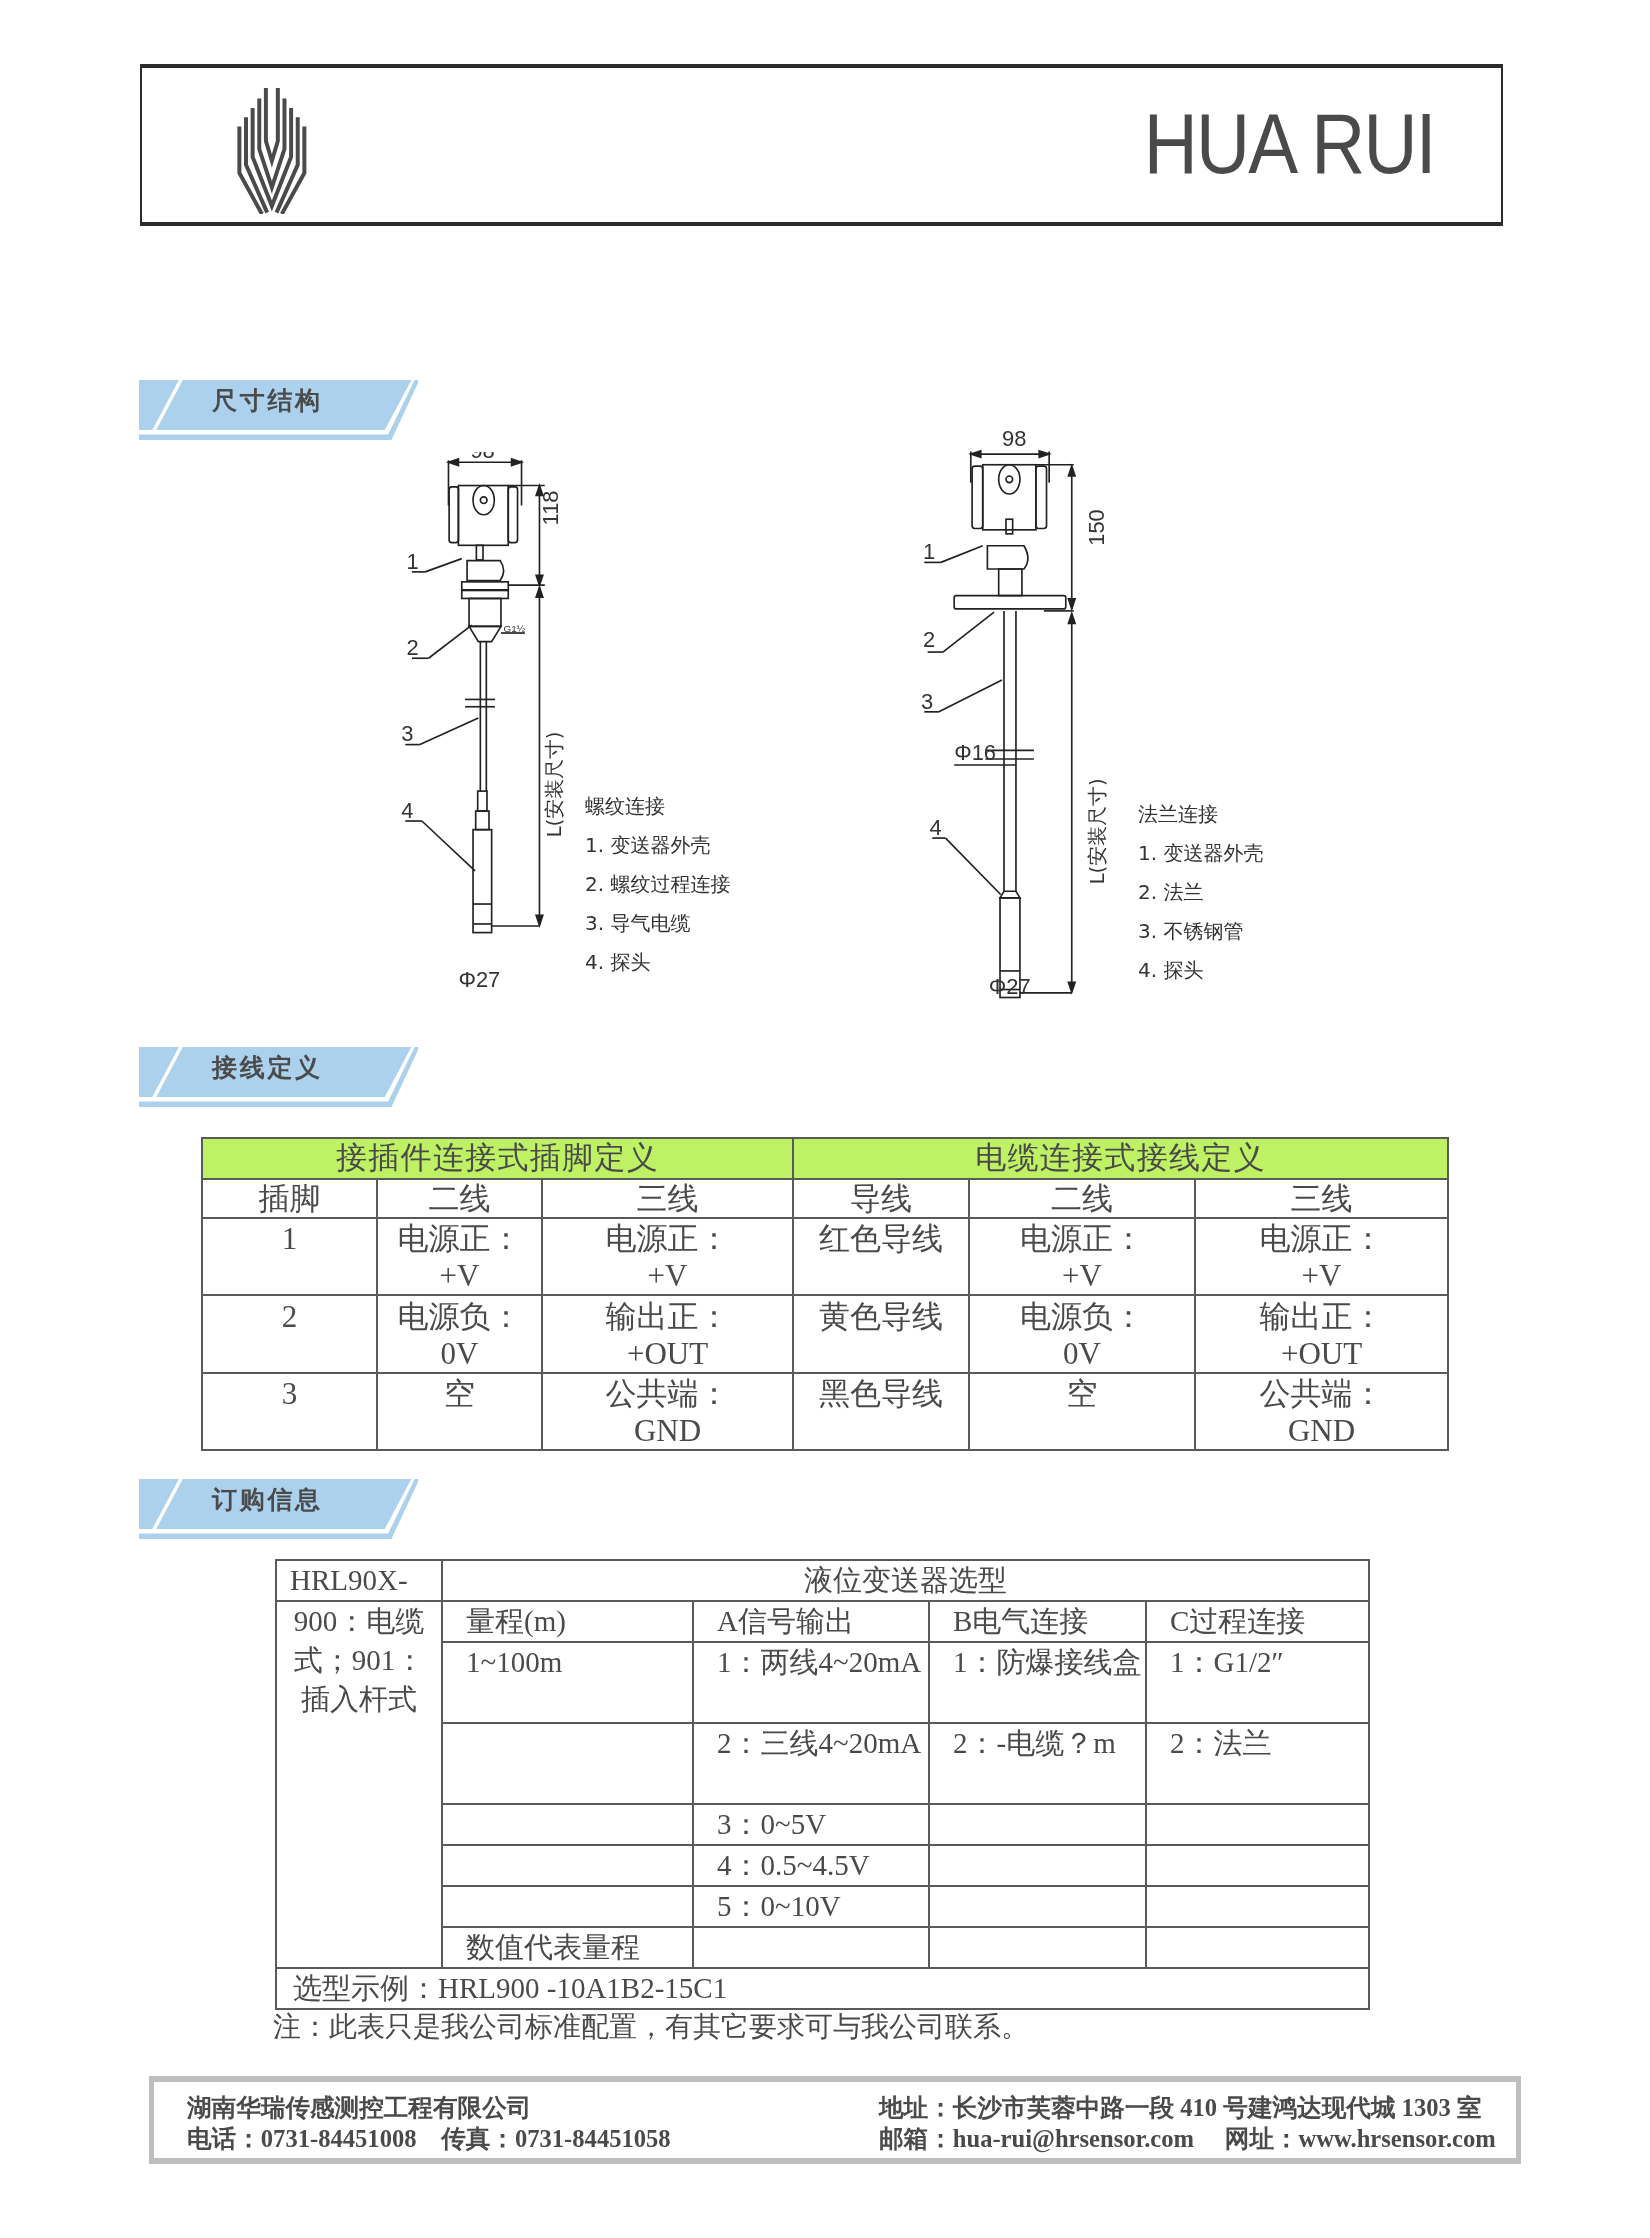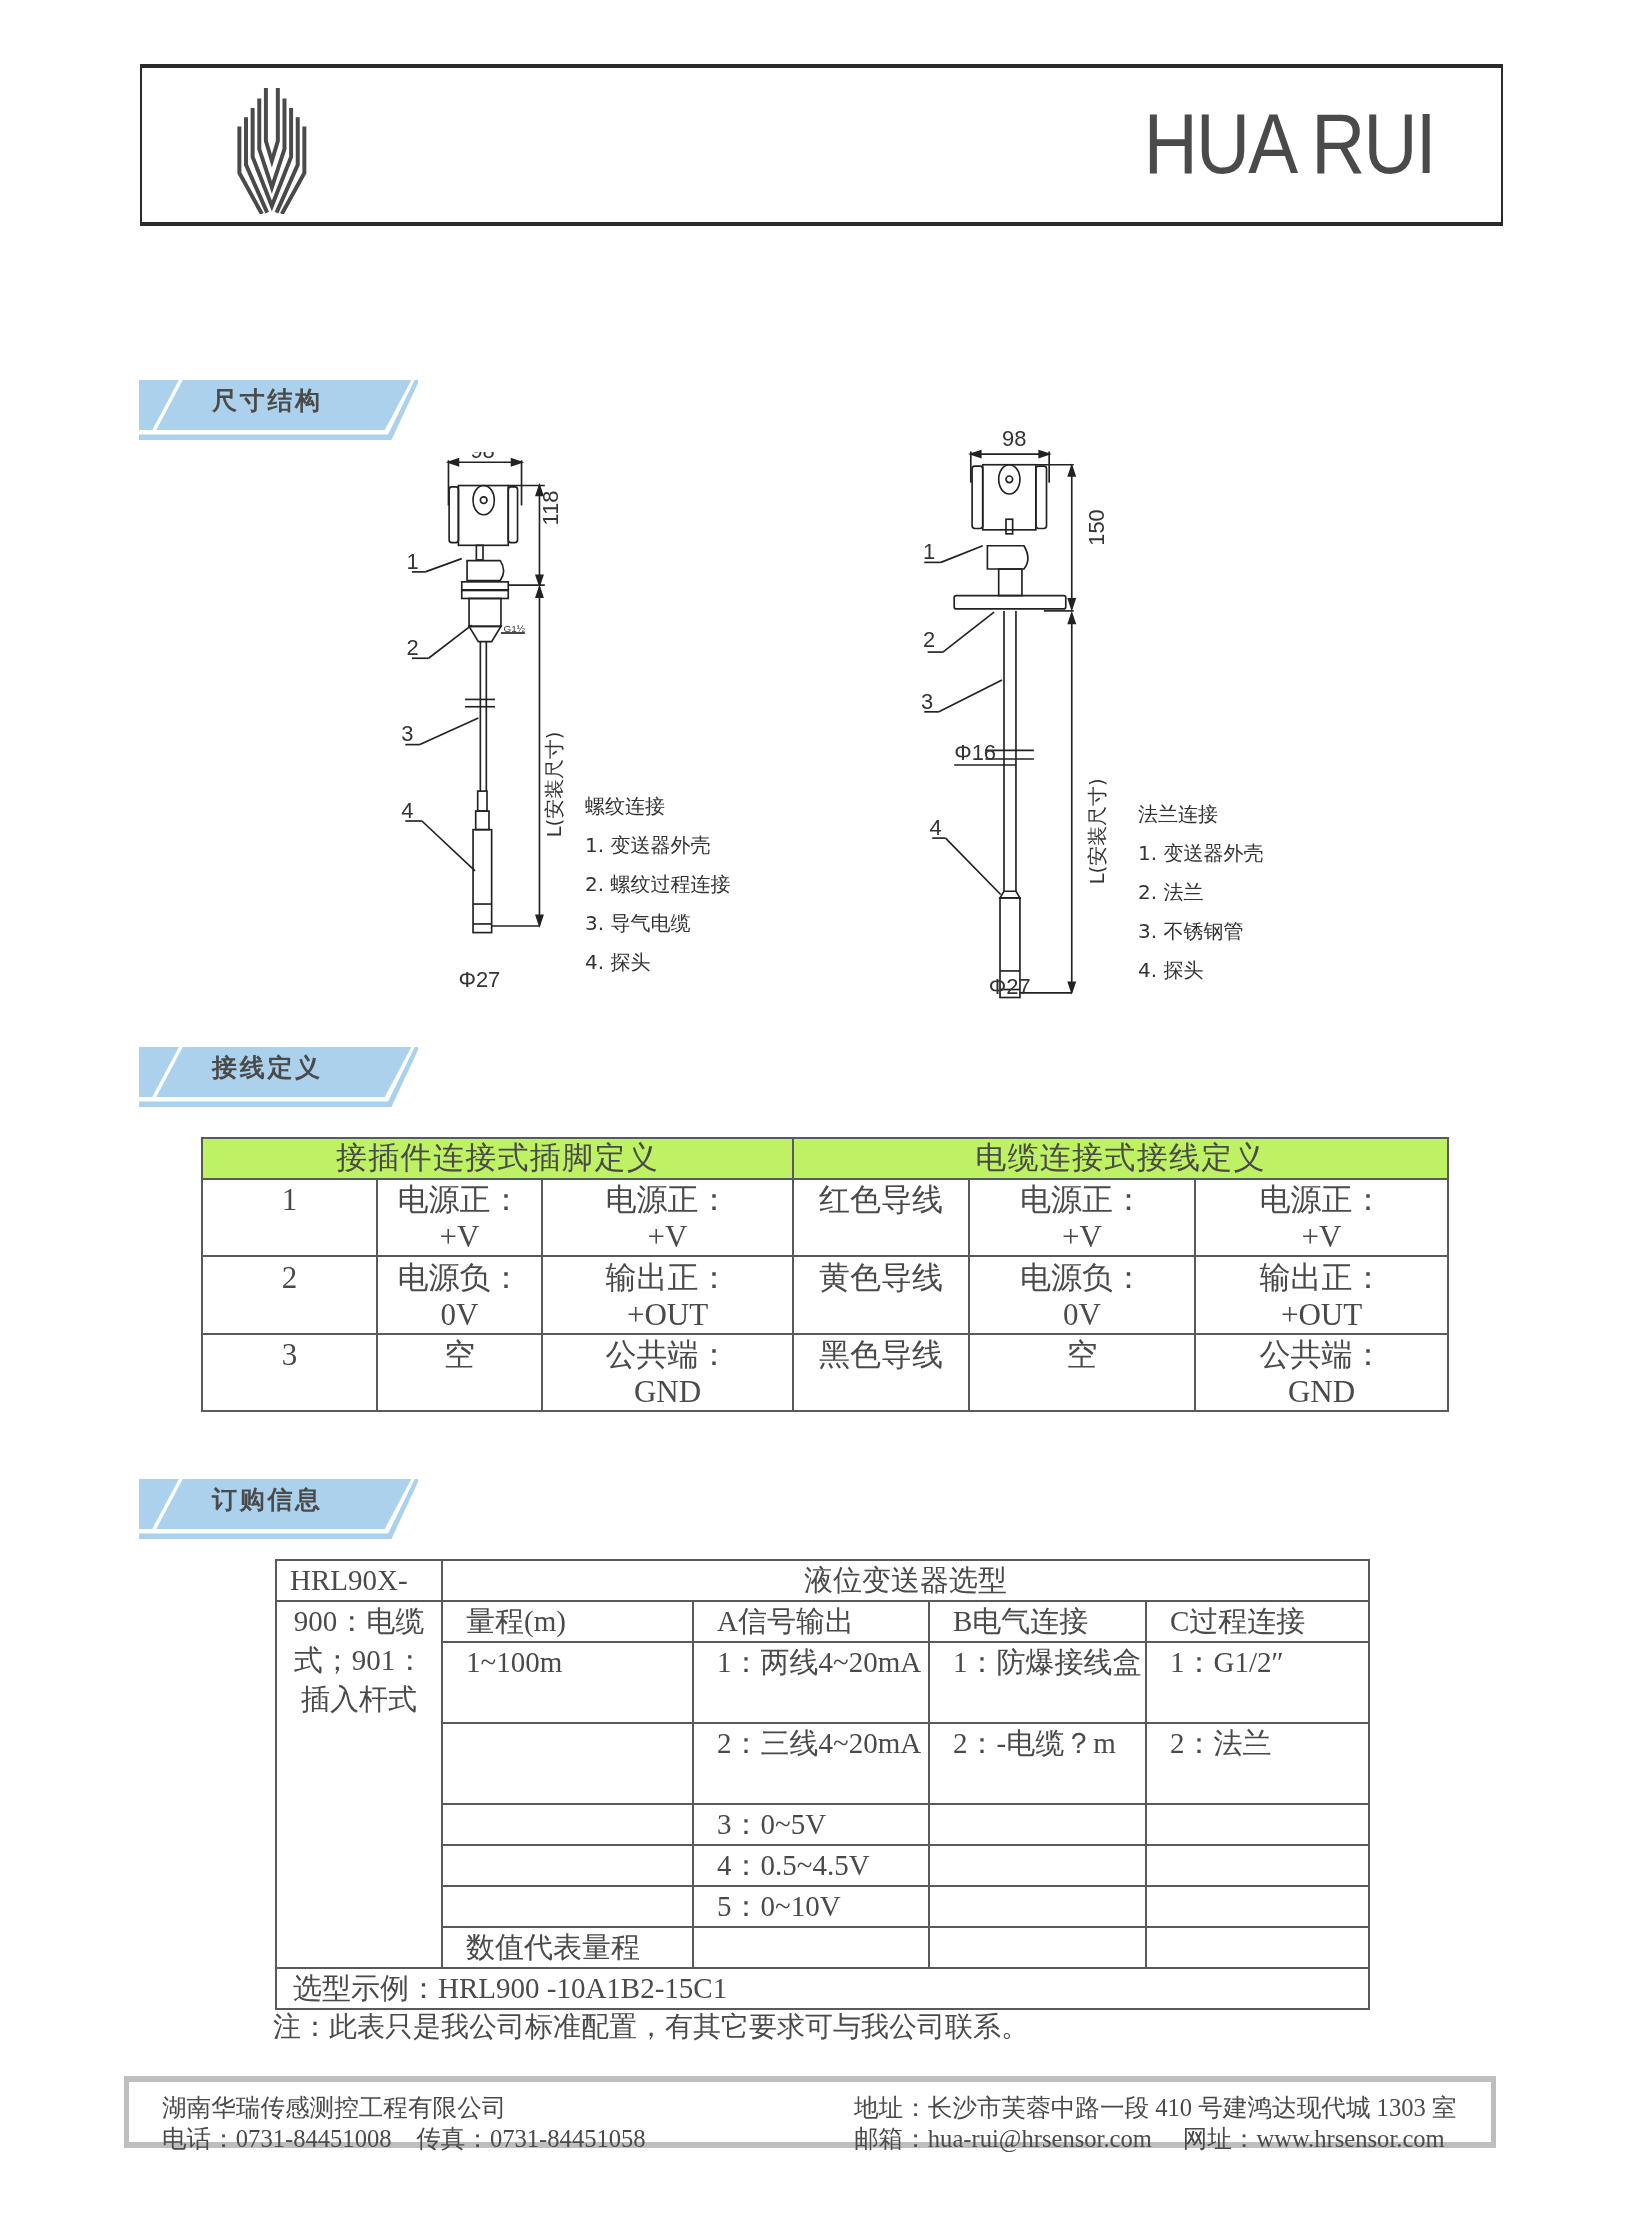--- a/index.html
+++ b/index.html
@@ -30,21 +30,21 @@
   .wt .sub td { text-align:center; height:37px; }
   .wt .row td { text-align:center; height:73px; padding-top:1.3px; }
 
   .ot { left:275px; top:1559px; width:1094px; font-size:29px; line-height:39px; }
   .ot td { padding-left:23px; text-align:left; }
   .ot .c { text-align:center; padding-left:0; }
 
   .note { left:273px; top:2008px; font-size:28px; color:#4a4a4a; }
 
   
-  .footer { left:124px; top:2076px; width:1372px; height:72px; border:6.6px solid #bcbec0; border-left-width:5.3px; border-right-width:5.3px; box-sizing:border-box; }
+  .footer { left:149px; top:2076px; width:1372px; height:88px; border:6.6px solid #bcbec0; border-left-width:5.3px; border-right-width:5.3px; box-sizing:border-box;font-weight:bold; }
   .f-line { position:absolute; font-size:24.6px; color:#4a4a4a; white-space:pre; }
 </style>
 </head>
 <body>
 
 <div class="abs header-box">
   <svg class="abs logo" viewBox="0 0 170 190">
     <g fill="none" stroke="#4a4a4a" stroke-width="6">
       <polyline points="66,0 66,80 75,110 84,80 84,0"></polyline>
       <polyline points="56,16 56,92 75,150 94,92 94,16"></polyline>
@@ -214,20 +214,28 @@
       <col style="width:251px">
       <col style="width:176px">
       <col style="width:226px">
       <col style="width:253px">
     </colgroup>
   <tbody>
       <tr>
     <th class="band" colspan="3">接插件连接式插脚定义</th>
     <th class="band" colspan="3">电缆连接式接线定义</th>
   </tr>
+  <tr class="sub">
+    <td>插脚</td>
+    <td>二线</td>
+    <td>三线</td>
+    <td>导线</td>
+    <td>二线</td>
+    <td>三线</td>
+  </tr>
   <tr class="row">
     <td>1</td>
     <td style="white-space:pre-line">电源正：
 +V</td>
     <td style="white-space:pre-line">电源正：
 +V</td>
     <td>红色导线</td>
     <td style="white-space:pre-line">电源正：
 +V</td>
     <td style="white-space:pre-line">电源正：

